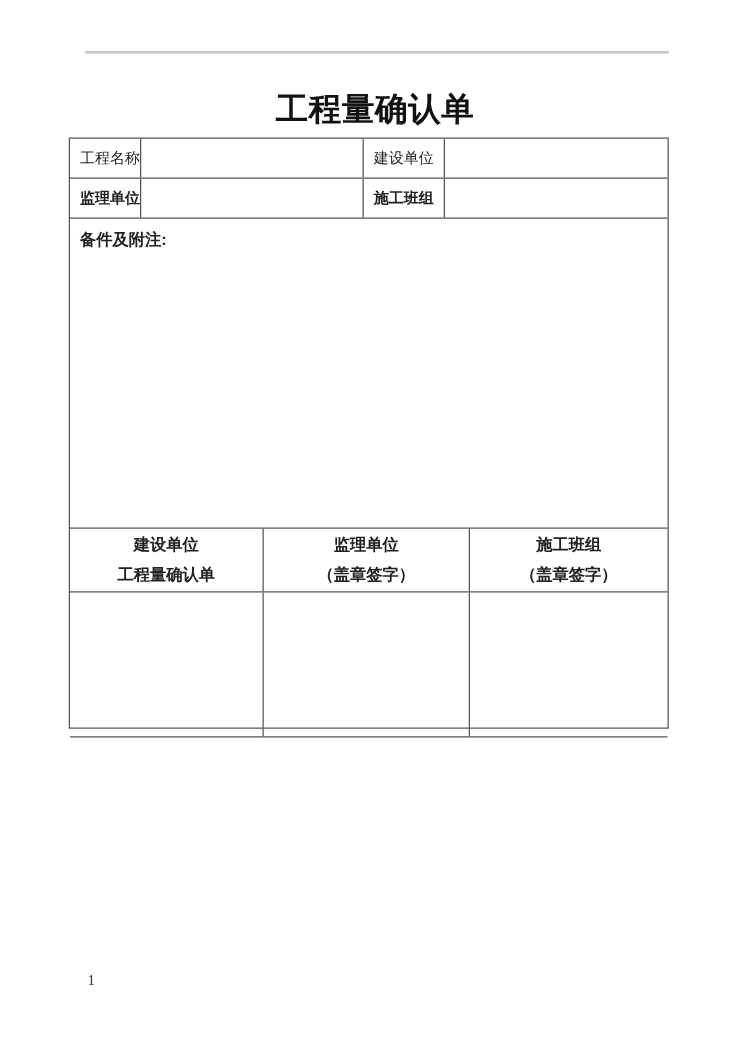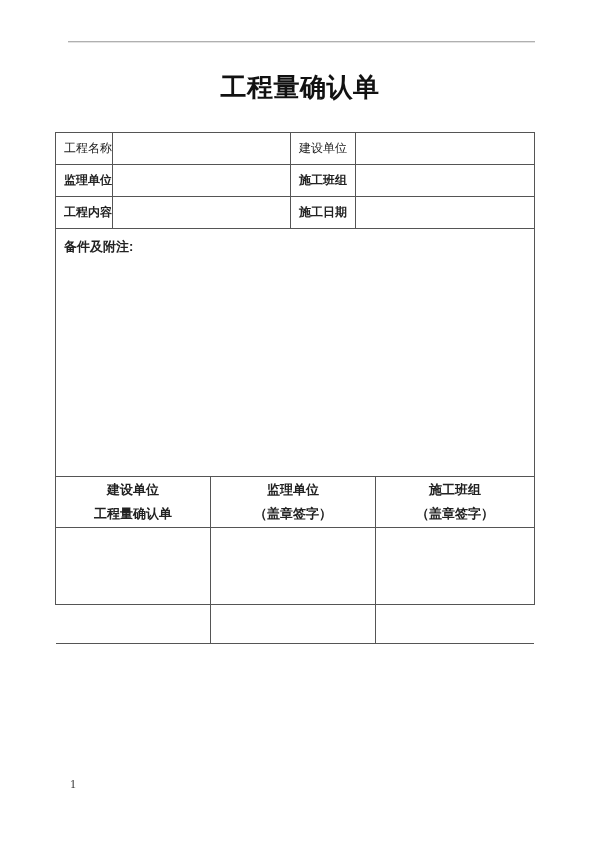--- a/index.html
+++ b/index.html
@@ -33,21 +33,21 @@
     text-align: center;
     font-family: "Liberation Serif", "DejaVu Serif", serif;
     font-size: 26px;
     font-weight: bold;
     color: #111111;
     letter-spacing: 0.5px;
   }
   .form-table {
     position: absolute;
     left: 55px;
-    top: 132px;
+    top: 110px;
     width: 480px;
     height: 473px;
     box-sizing: border-box;
     border: 1px solid #555555;
     background: #ffffff;
   }
   .info-row {
     display: flex;
     height: 32px;
     border-bottom: 1px solid #555555;
@@ -165,30 +165,20 @@
       <div class="cell c-label-l bordered-right">
         <span class="lbl-bold">监理单位</span>
       </div>
       <div class="cell c-value-l bordered-right"></div>
       <div class="cell c-label-r bordered-right">
         <span class="lbl-bold">施工班组</span>
       </div>
       <div class="cell c-value-r"></div>
     </div>
 
-    <div class="info-row">
-      <div class="cell c-label-l bordered-right">
-        <span class="lbl-bold">工程内容</span>
-      </div>
-      <div class="cell c-value-l bordered-right"></div>
-      <div class="cell c-label-r bordered-right">
-        <span class="lbl-bold">施工日期</span>
-      </div>
-      <div class="cell c-value-r"></div>
-    </div>
 
     <div class="content-cell">
       <span class="section-label">备件及附注:</span>
     </div>
 
     <div class="sig-header-row">
       <div class="sig-col sig-c1 bordered-right">
         <span class="sig-line">建设单位</span>
         <span class="sig-line">工程量确认单</span>
       </div>

